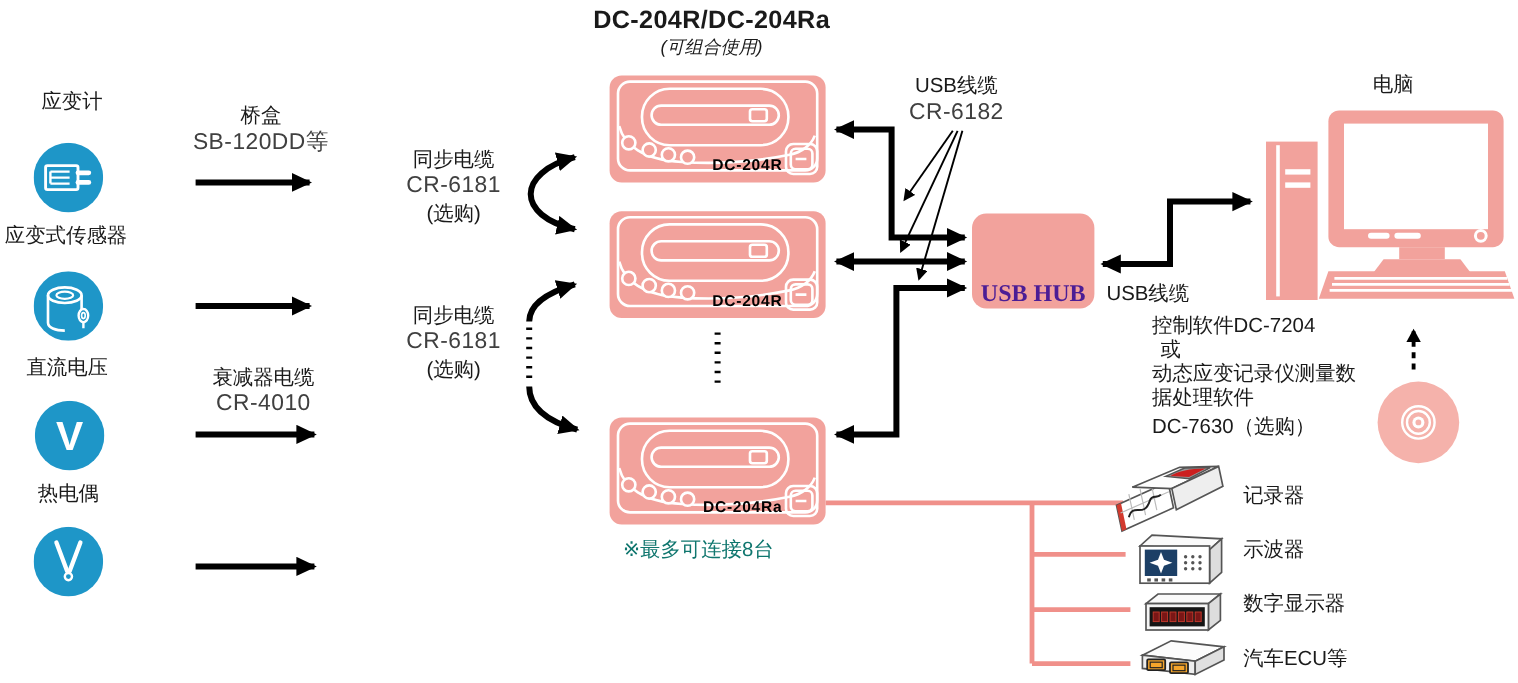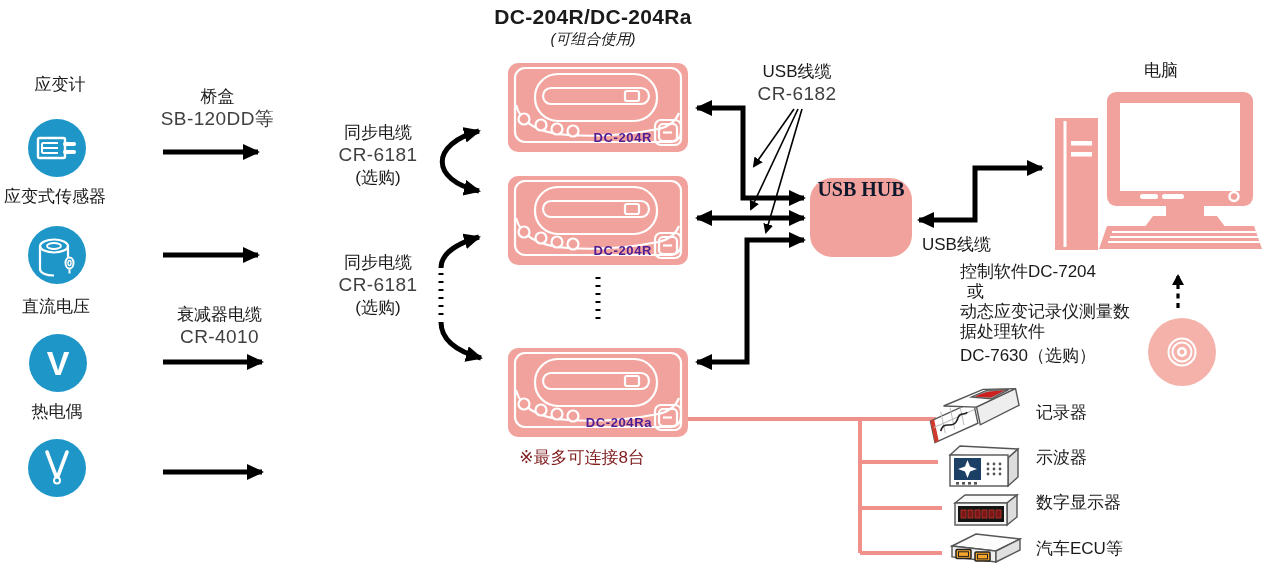--- a/index.html
+++ b/index.html
@@ -11,28 +11,28 @@
   .ctr{text-align:center;}
   .cn{font-size:17px;line-height:1.3;color:#1a1a1a;}
   .model{font-size:19px;letter-spacing:.4px;line-height:1.2;color:#404040;}
   .title-l1{font-size:21px;font-weight:bold;letter-spacing:.3px;}
   .title-l2{font-size:15px;margin-top:1px;font-style:italic;}
   .device{
     background:#F2A29C;border-radius:10px;width:180px;height:89px;
   }
   .device svg{display:block;width:100%;height:100%;}
   .device .dev-label{
-    position:absolute;right:36px;bottom:7px;color:#4c1d95;font-weight:bold;
+    position:absolute;right:36px;bottom:7px;color:#000000;font-weight:bold;
     font-size:13px;letter-spacing:.6px;
   }
   .hub{
-    background:#F2A29C;border-radius:22px;display:flex;align-items:flex-start;justify-content:center;
-    font-family:"Liberation Serif","DejaVu Serif",serif;font-weight:bold;font-size:20px;color:#0f172a;
+    background:#F2A29C;border-radius:12px;display:flex;align-items:flex-end;justify-content:center;
+    font-family:"Liberation Serif","DejaVu Serif",serif;font-weight:bold;font-size:20px;color:#4c1d95;
   }
-  .note{font-size:17px;color:#7f1d1d;}
+  .note{font-size:17px;color:#0f766e;}
   .sw-line{font-size:17px;line-height:20px;white-space:nowrap;margin-left:28px;}
   .sw-or{padding-left:7px;}
   .sw-last{margin-top:4px;}
   .out-label{font-size:17px;white-space:nowrap;}
 </style>
 </head>
 <body>
 
 <div id="stage">
 

